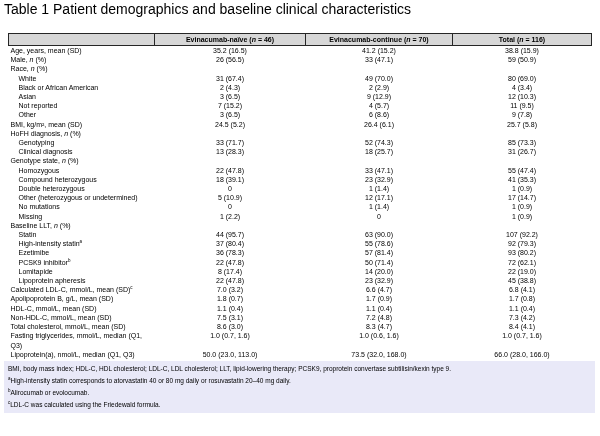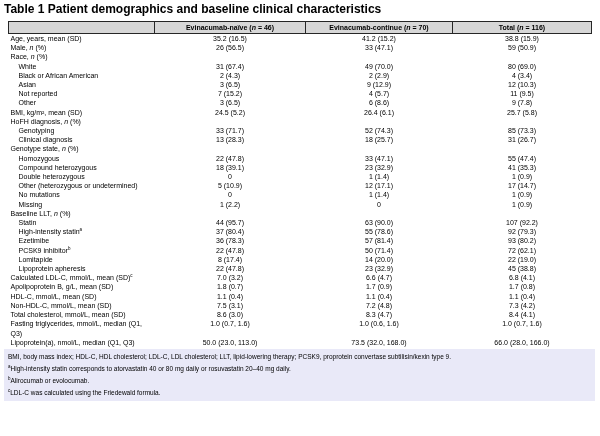--- a/index.html
+++ b/index.html
@@ -12,24 +12,24 @@
   html, body {
     margin: 0; padding: 0;
     width: 600px; height: 436px;
     background: #ffffff;
     font-family: "Liberation Sans", sans-serif;
     color: var(--text-color);
     overflow: hidden;
   }
   .page { padding: 2px 4px 0 4px; }
   .title {
-    font-size: 12px;
-    font-weight: bold;
+    font-size: 14px;
+    font-weight: normal;
     line-height: 12px;
-    padding: 1px 0 6px 0;
+    padding: 1px 0 18px 0;
     color: #000;
   }
   table.demo {
     border-collapse: collapse;
     table-layout: fixed;
     width: 583px;
     margin-left: 4px;
   }
   table.demo thead th {
     border: 1px solid var(--border-color);

